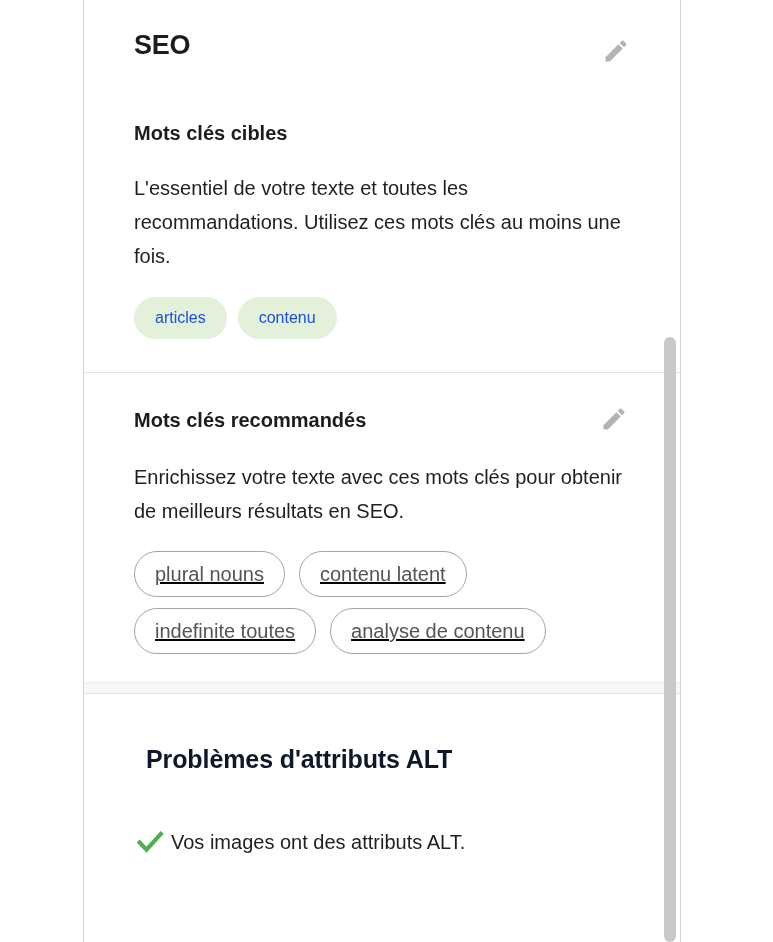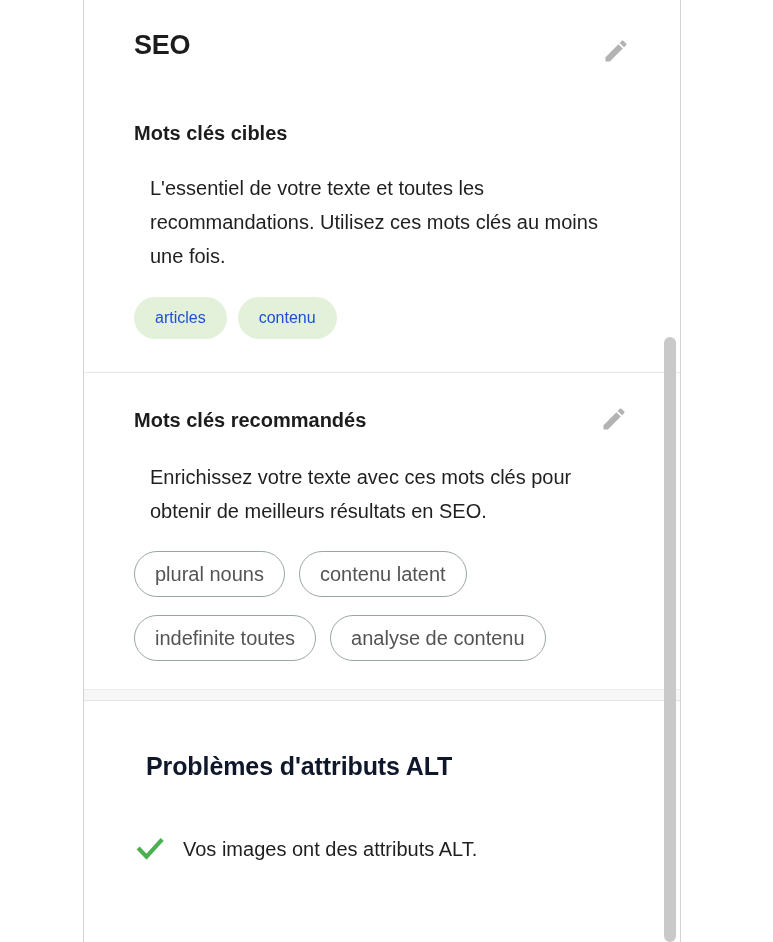--- a/index.html
+++ b/index.html
@@ -80,21 +80,21 @@
     color: #0f172a;
     line-height: 1.2;
     margin: 12px;
     letter-spacing: -0.1px;
   }
 
   .body-text {
     font-size: 20px;
     line-height: 34px;
     color: #1f1f1f;
-    margin: 16px;
+    margin: 0;
   }
 
   
   .edit-icon {
     width: 28px;
     height: 28px;
     flex: 0 0 28px;
     display: block;
     cursor: pointer;
   }
@@ -114,21 +114,22 @@
     padding: 13px 21px;
     border-radius: 999px;
     white-space: nowrap;
     cursor: pointer;
   }
 
   
   .pill-row {
     display: flex;
     flex-wrap: wrap;
-    gap: 18px 14px;
+    gap: 11px 14px;
+    text-decoration: underline;
   }
   .pill {
     border: 1px solid #9aa5a7;
     color: #545454;
     background: #ffffff;
     font-size: 20px;
     line-height: 1;
     padding: 12px 20px;
     border-radius: 999px;
     white-space: nowrap;
@@ -149,21 +150,21 @@
     background: #f7f7f7;
     border-top: 1px solid #ededed;
     border-bottom: 1px solid #e4e4e4;
     box-sizing: border-box;
   }
 
   
   .check-row {
     display: flex;
     align-items: center;
-    gap: 17px;
+    gap: 5px;
   }
   .check-icon {
     width: 32px;
     height: 32px;
     flex: 0 0 32px;
     display: block;
   }
   .check-icon svg { display: block; }
   .check-label {
     font-size: 20px;

